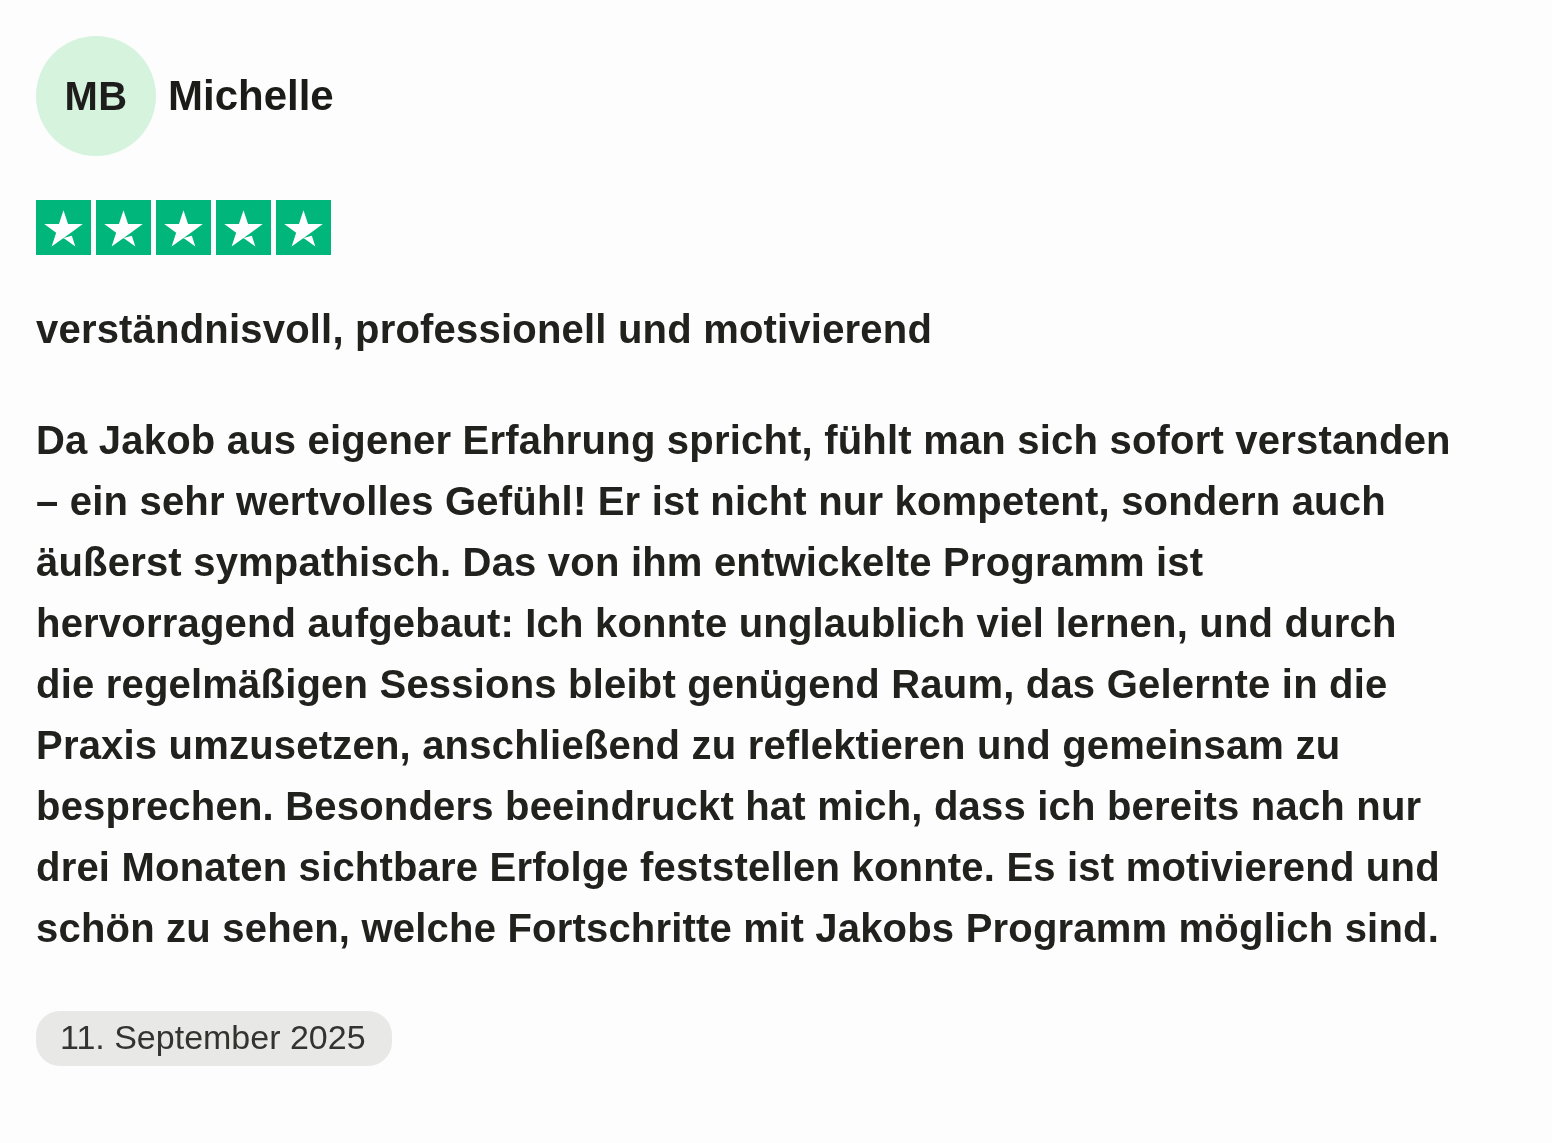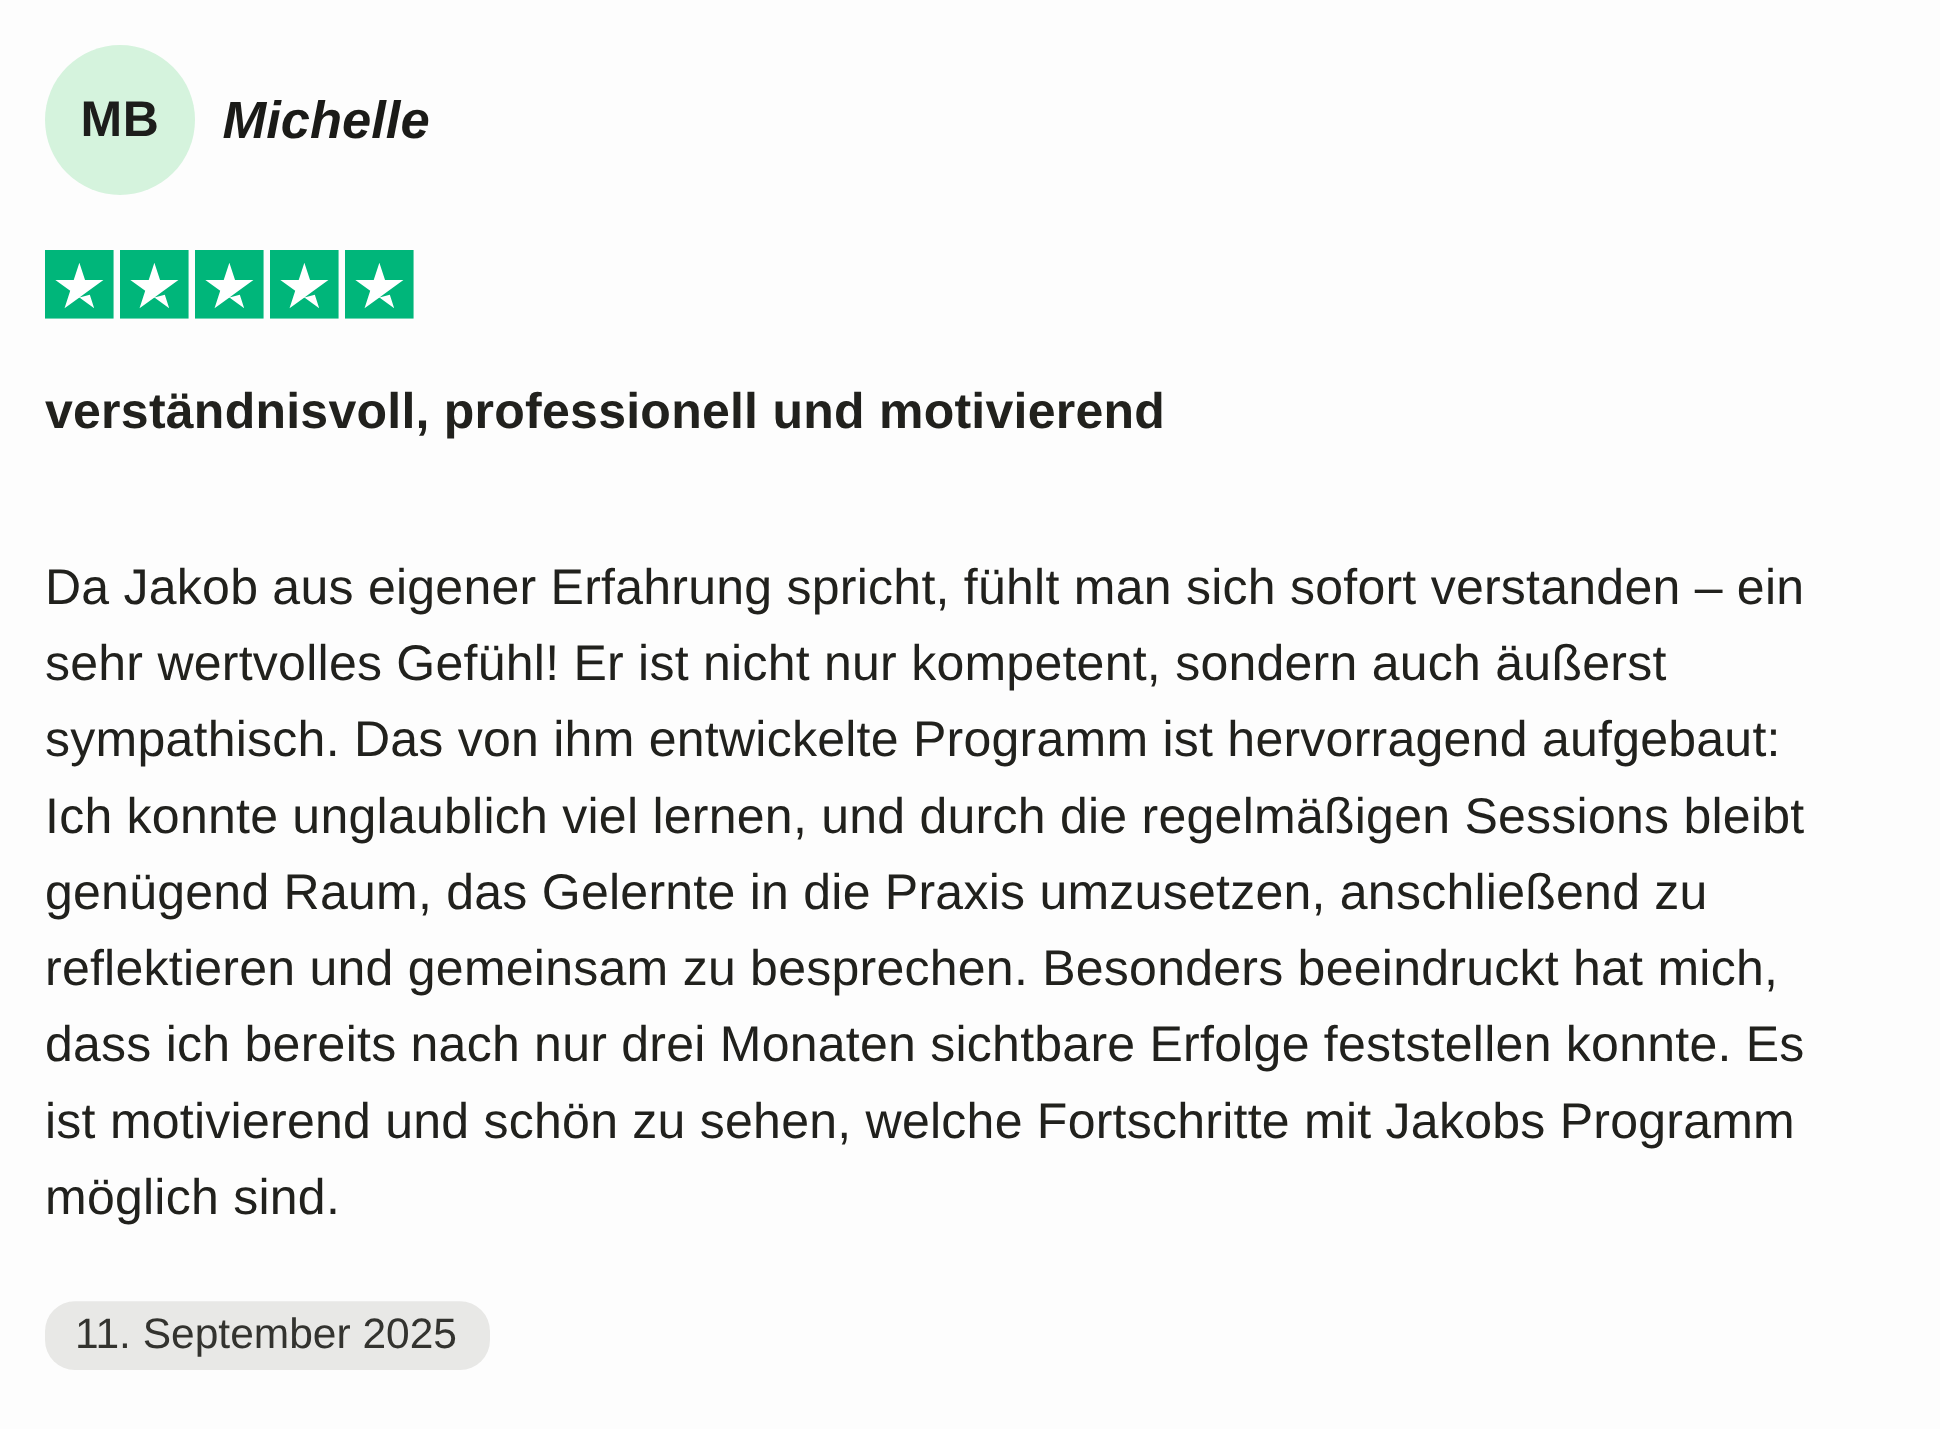--- a/index.html
+++ b/index.html
@@ -37,22 +37,21 @@
   }
 
   .avatar-initials {
     font-size: 40px;
     font-weight: 700;
     color: var(--avatar-text, #1d1d1b);
     letter-spacing: 0.5px;
   }
 
   .reviewer-info {
-    margin-left: 22px;
-    font-style: italic;
+    margin-left: 12px;
   }
 
   .reviewer-name {
     font-size: 42px;
     font-weight: 700;
     color: var(--name-text, #1b1b18);
     line-height: 1.15;
     cursor: pointer;
   }
 
@@ -94,23 +93,23 @@
   .review-title {
     margin-top: 52px;
     font-size: 40px;
     font-weight: 700;
     color: var(--body-text, #21211d);
     letter-spacing: 0.2px;
     cursor: pointer;
   }
 
   .review-body {
-    margin-top: 88px;
+    margin-top: 58px;
     font-size: 40px;
-    font-weight: 400;
+    font-weight: 700;
     color: var(--body-text, #21211d);
     line-height: 61px;
     max-width: 1435px;
     letter-spacing: 0.2px;
   }
 
   
   .review-date {
     margin-top: 52px;
     display: inline-block;

